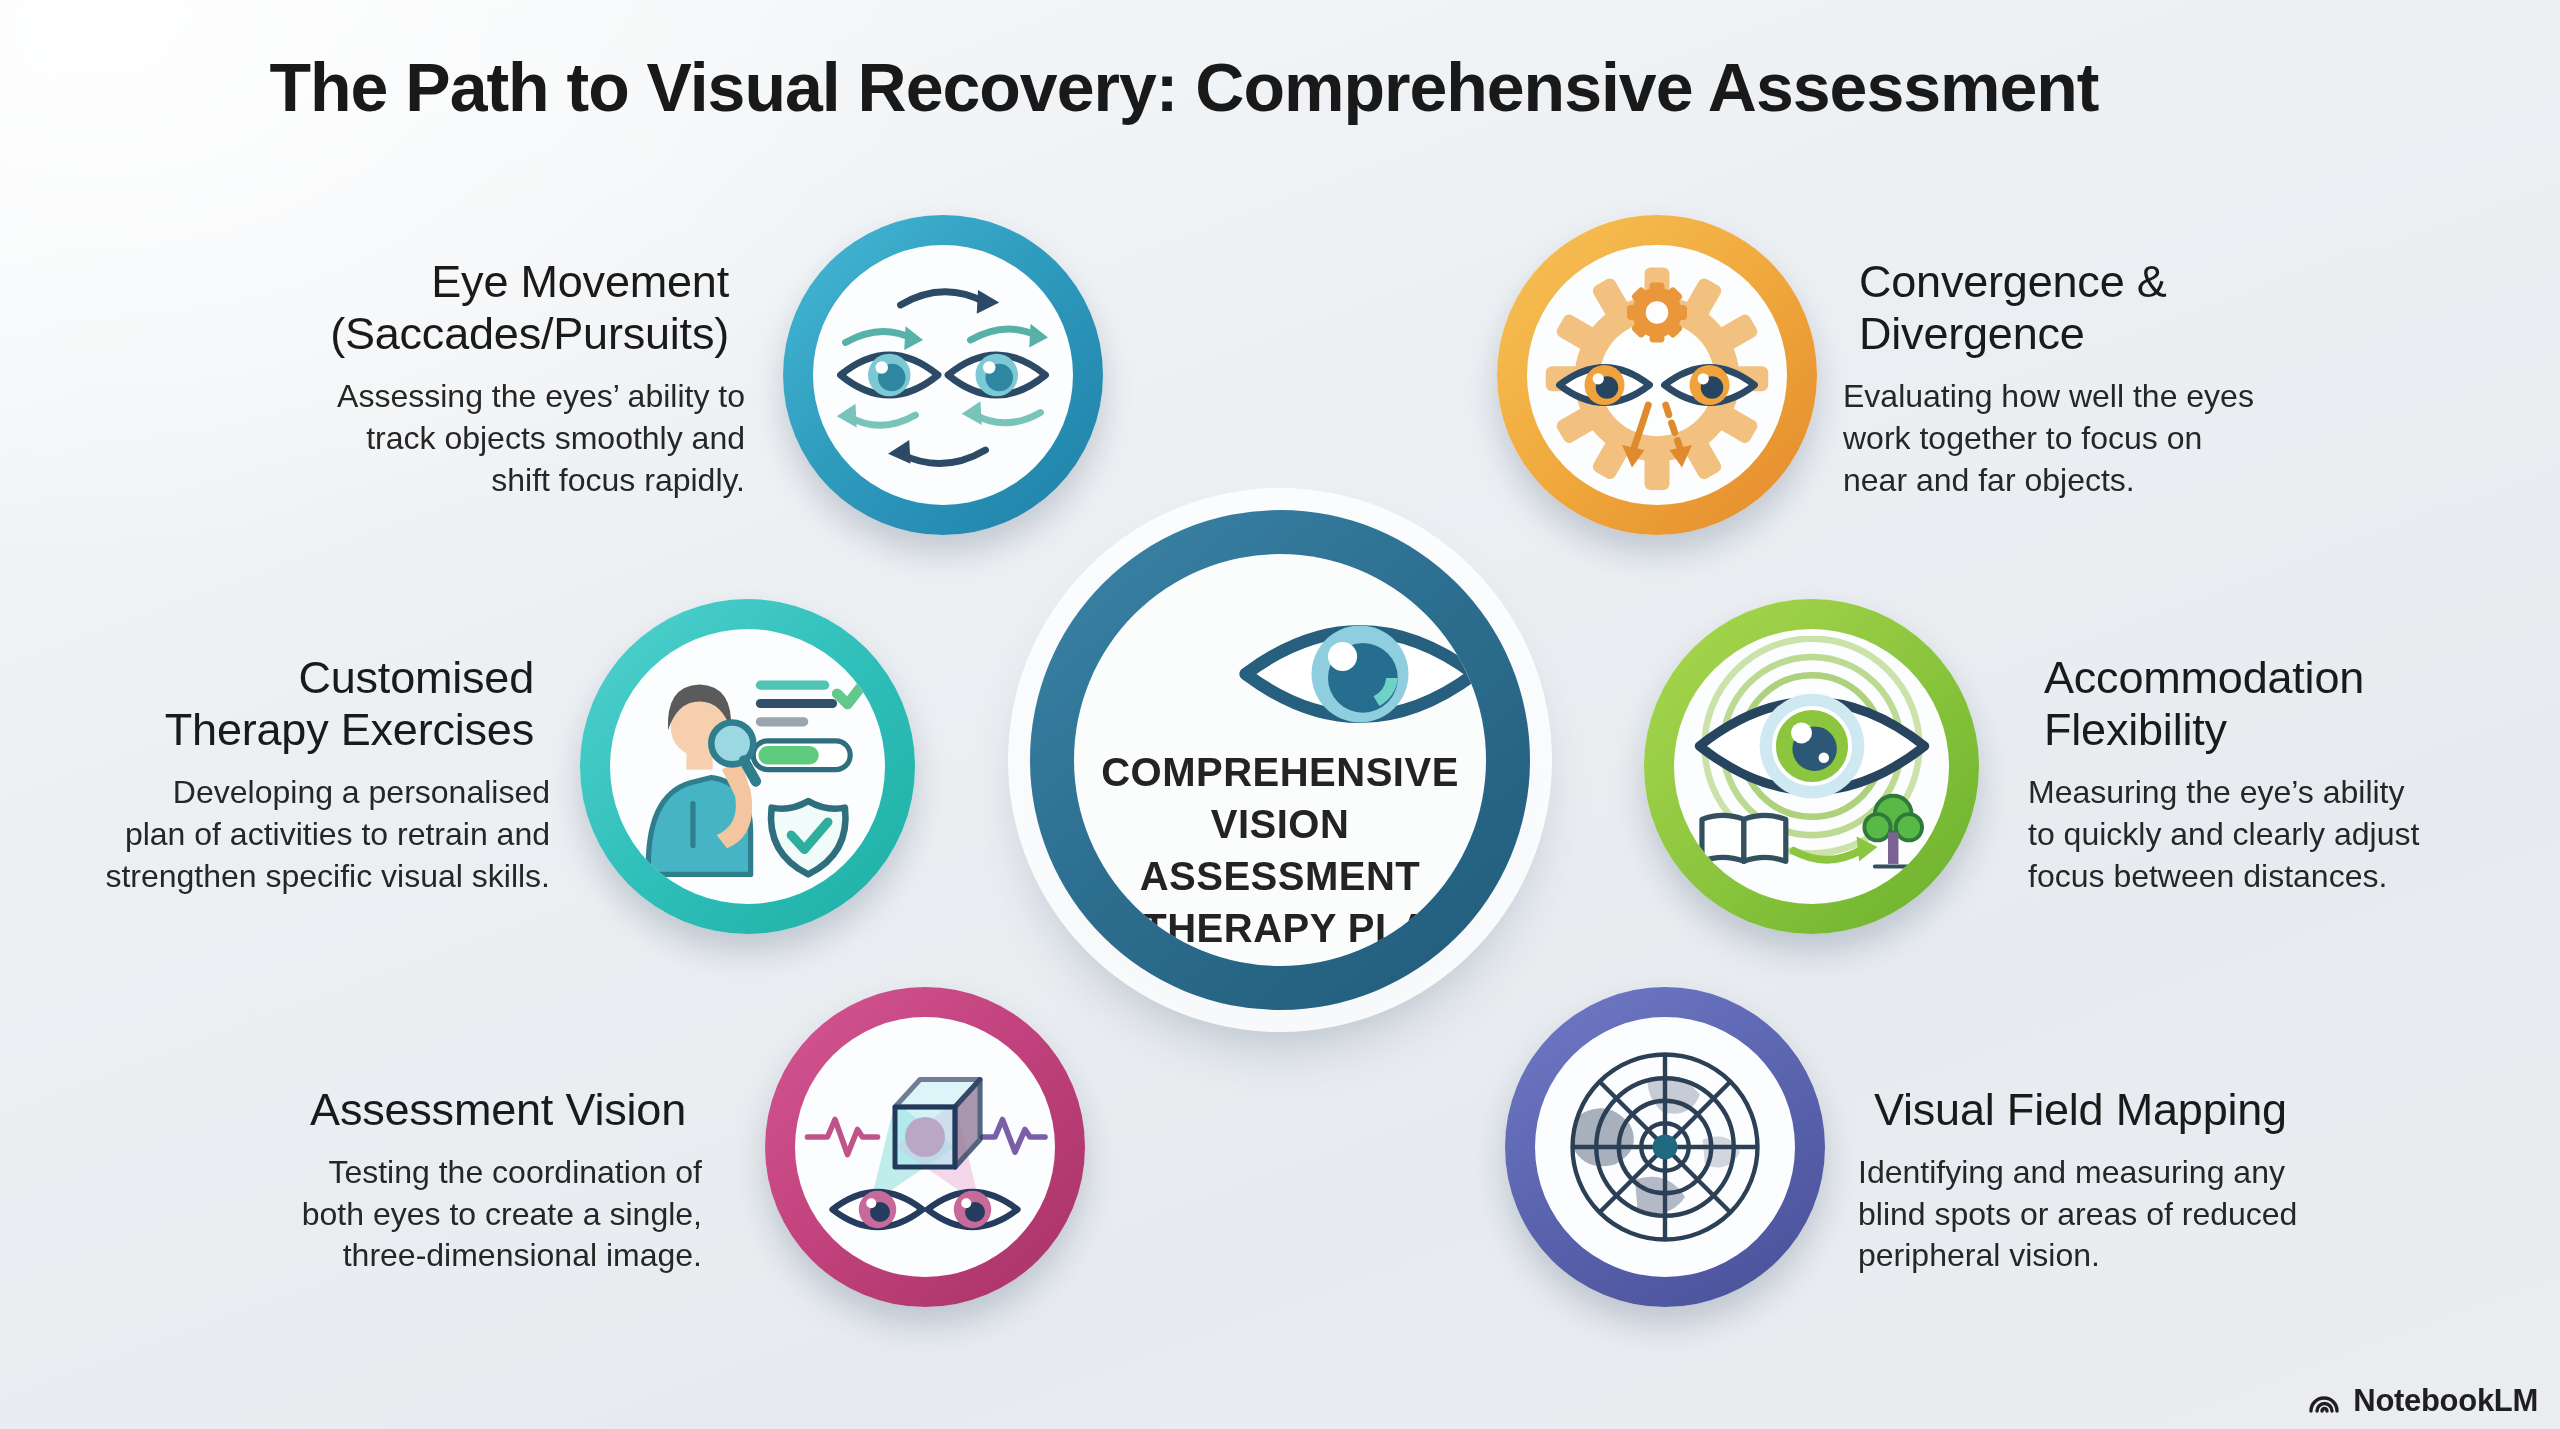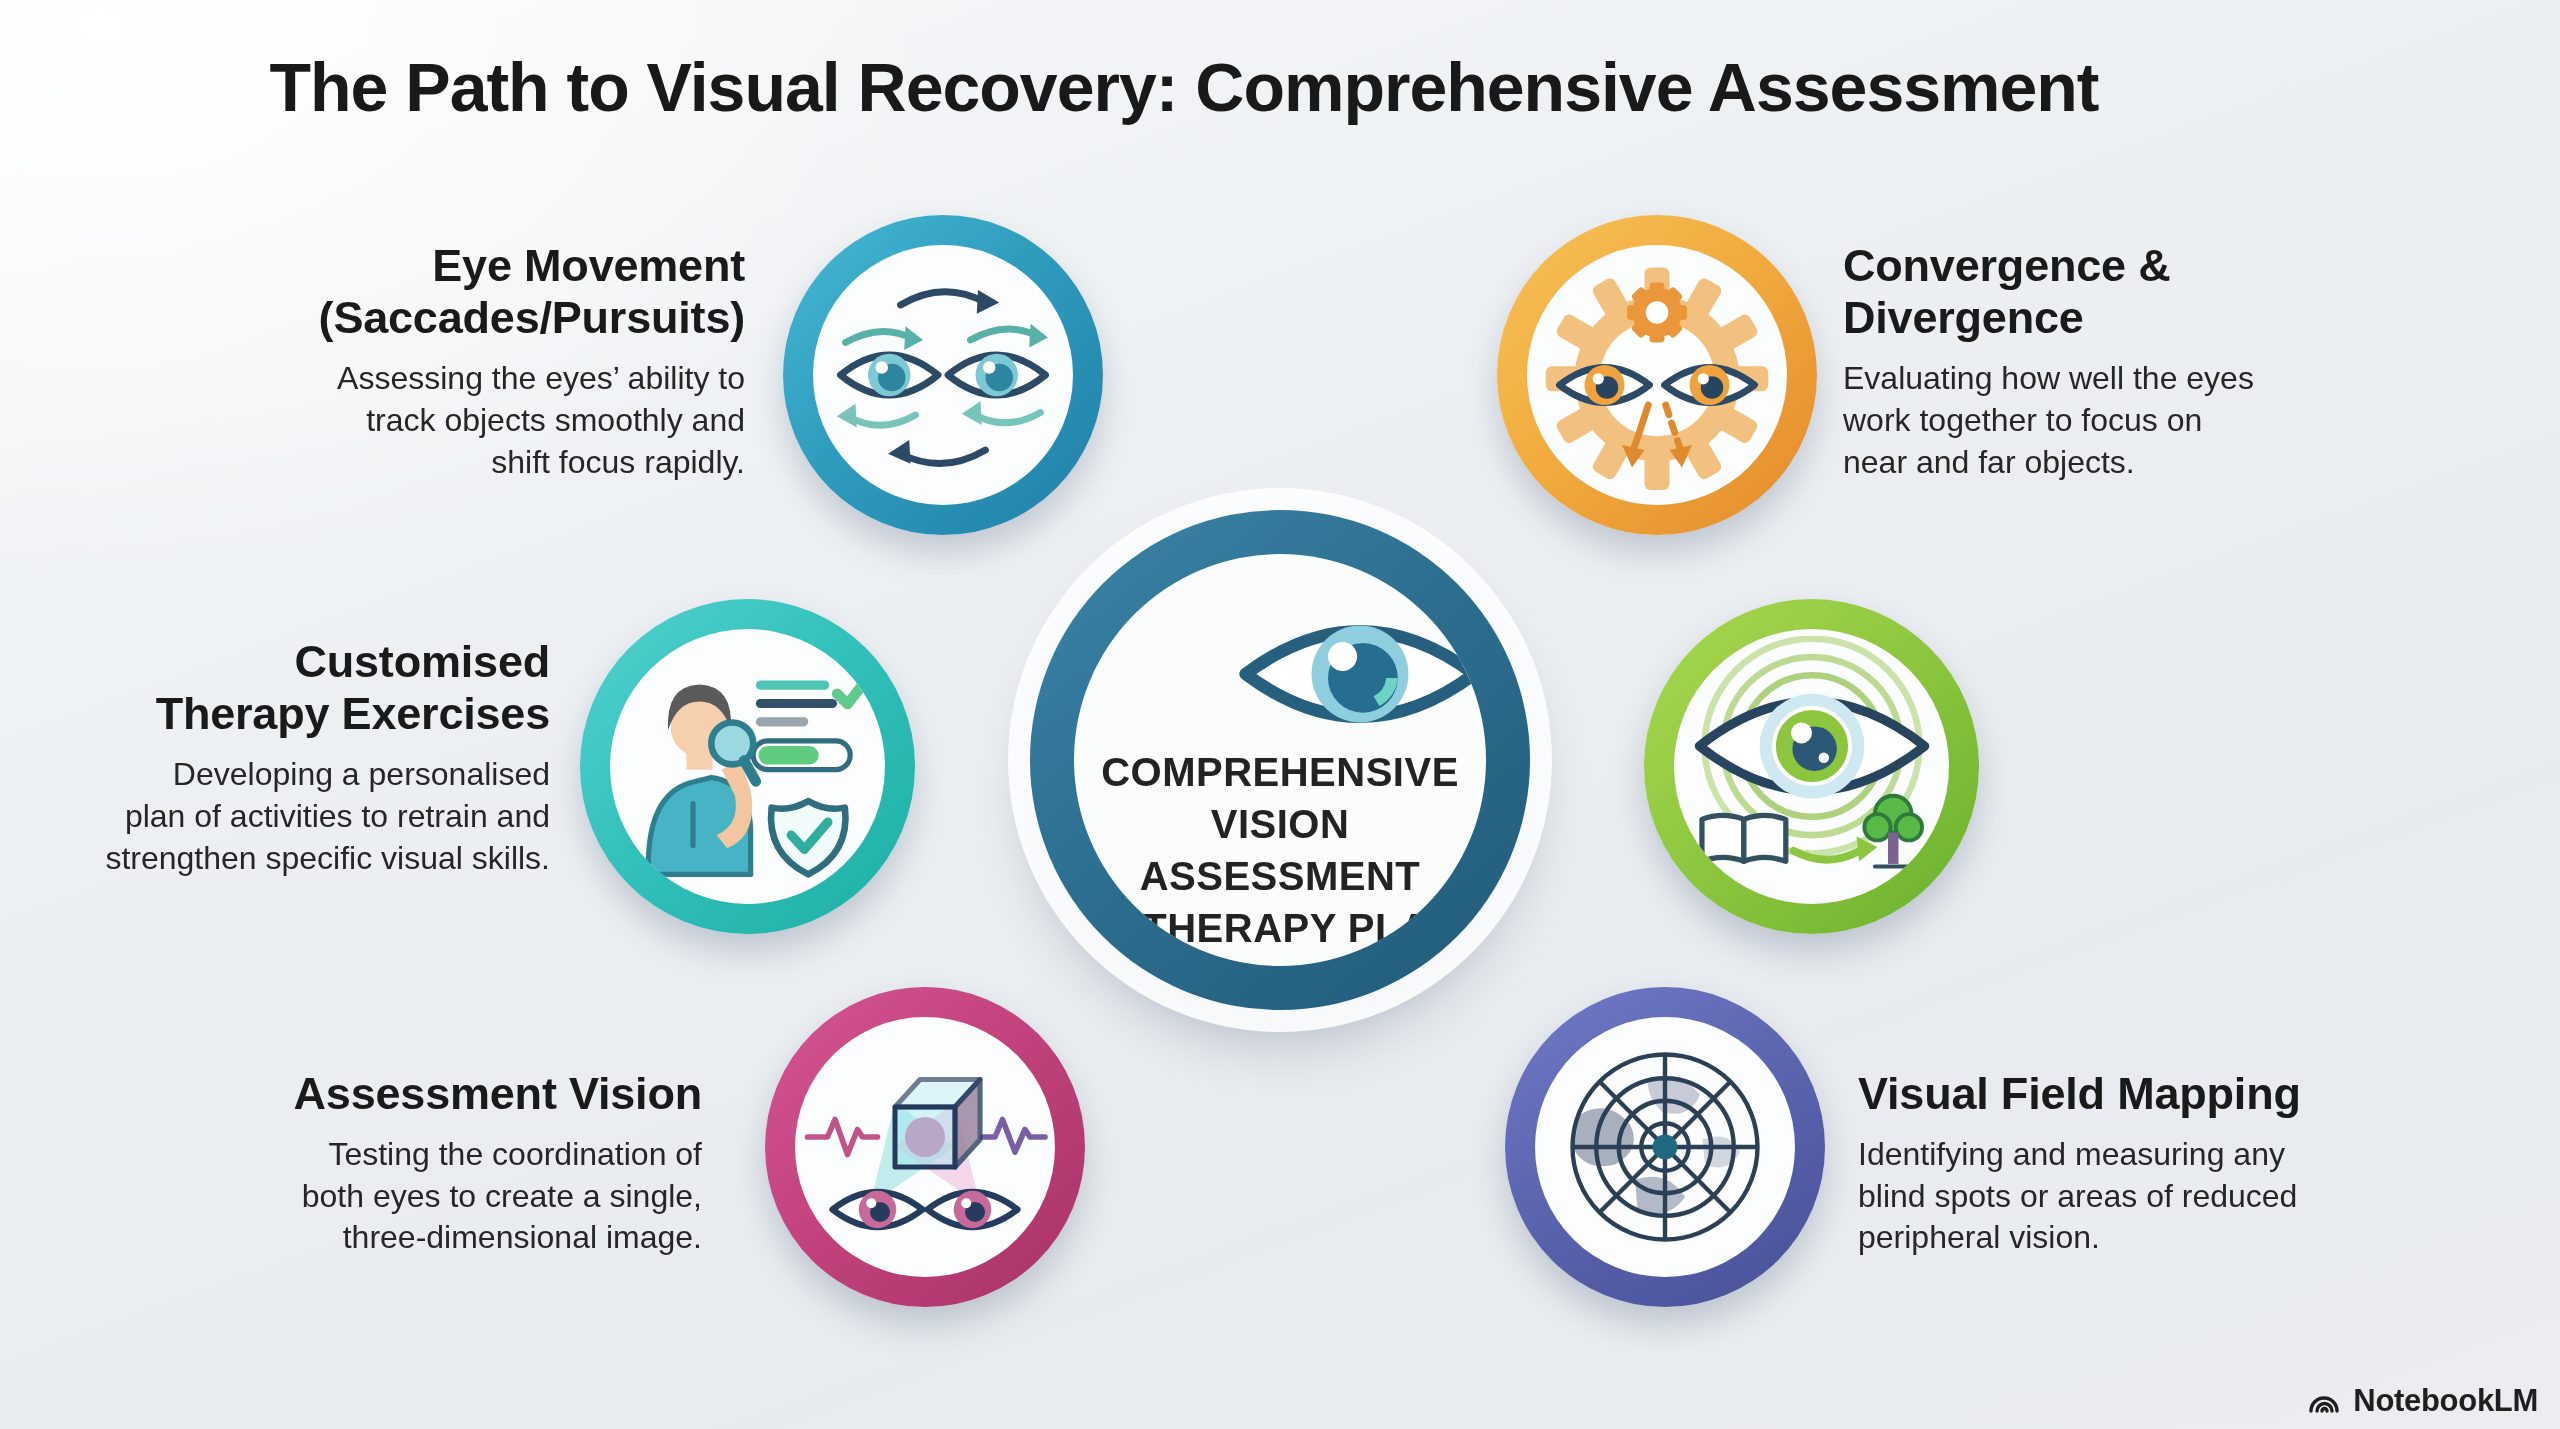--- a/index.html
+++ b/index.html
@@ -36,21 +36,21 @@
   .ring-c2{background:linear-gradient(135deg,#f7c258 0%,#f0a93c 50%,#e3892c 100%);}
   .ring-c3{background:linear-gradient(135deg,#52d2cf 0%,#30bfba 50%,#1dafa4 100%);}
   .ring-c4{background:linear-gradient(135deg,#aad84f 0%,#8cc63e 50%,#69b02c 100%);}
   .ring-c5{background:linear-gradient(135deg,#d45694 0%,#c0417b 50%,#a73367 100%);}
   .ring-c6{background:linear-gradient(150deg,#707ac6 0%,#5a63ae 50%,#485097 100%);}
   
   .text-block{position:absolute;}
   .tb-right-align{text-align:right;}
   .tb-left-align{text-align:left;}
   .item-title{
-    white-space:pre-line;margin:0;font-size:45px;font-weight:bold;line-height:1.16;
+    white-space:pre-line;margin:16px;font-size:45px;font-weight:normal;line-height:1.16;
     color:#1a1a1a;letter-spacing:-.2px;
   }
   .item-desc{
     white-space:pre-line;margin:14px 0 0 0;font-size:32px;line-height:1.3;color:#262626;
   }
   .watermark{
     position:absolute;right:22px;bottom:10px;display:flex;align-items:center;gap:9px;
   }
   .watermark-label{font-size:31px;font-weight:bold;color:#1f1f1f;letter-spacing:-.3px;}
   svg{display:block;}
@@ -265,20 +265,27 @@
   </section>
 
   <section class="text-block tb-right-align" style="left:60px;top:636px;width:490px;">
     <h2 class="item-title">Customised
 Therapy Exercises</h2>
     <p class="item-desc">Developing a personalised
 plan of activities to retrain and
 strengthen specific visual skills.</p>
   </section>
 
+  <section class="text-block tb-left-align" style="left:2028px;top:636px;width:500px;">
+    <h2 class="item-title">Accommodation
+Flexibility</h2>
+    <p class="item-desc">Measuring the eye’s ability
+to quickly and clearly adjust
+focus between distances.</p>
+  </section>
 
   <section class="text-block tb-right-align" style="left:210px;top:1068px;width:492px;">
     <h2 class="item-title">Assessment Vision</h2>
     <p class="item-desc">Testing the coordination of
 both eyes to create a single,
 three-dimensional image.</p>
   </section>
 
   <section class="text-block tb-left-align" style="left:1858px;top:1068px;width:560px;">
     <h2 class="item-title">Visual Field Mapping</h2>

